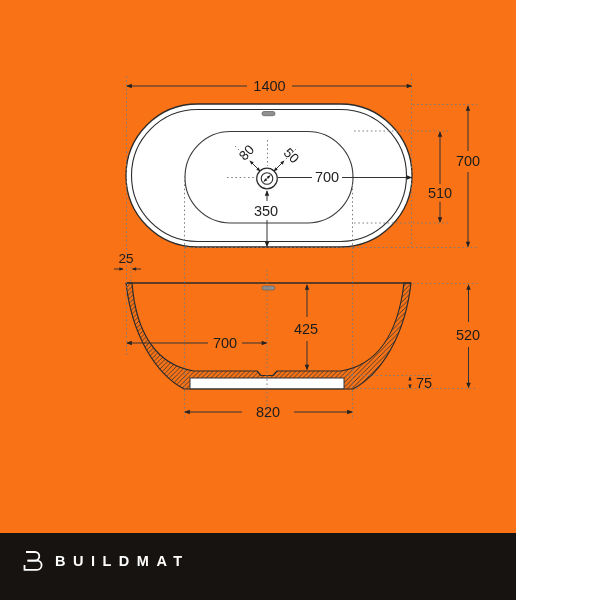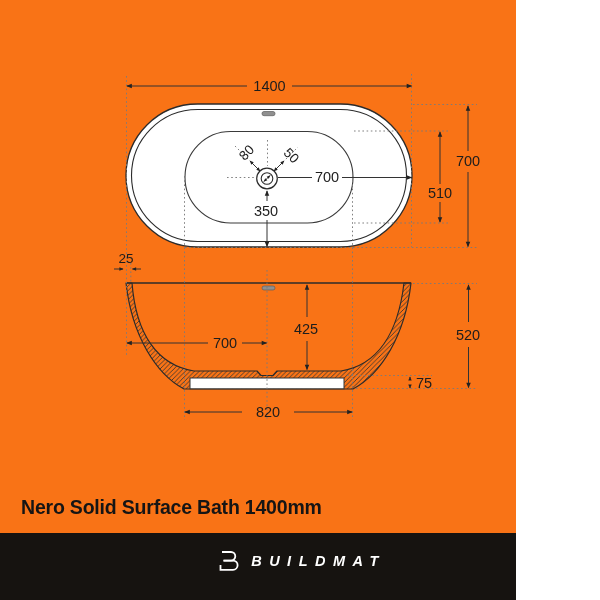--- a/index.html
+++ b/index.html
@@ -4,22 +4,22 @@
 <style>
   html,body{margin:0;padding:0;background:#fff;}
   .canvas{position:relative;width:516px;height:600px;background:#f97316;overflow:hidden;
           font-family:"Liberation Sans",sans-serif;}
   .drawing{position:absolute;left:0;top:0;}
   .dim-text{font-family:"Liberation Sans",sans-serif;font-size:14.5px;fill:#1d1d1d;}
   .dim-text-small{font-family:"Liberation Sans",sans-serif;font-size:13.5px;fill:#1d1d1d;}
   .page-title{position:absolute;left:21px;top:496px;font-size:19.5px;font-weight:bold;
               color:#151515;letter-spacing:-0.2px;}
   .footer{position:absolute;left:0;top:533px;width:600px;height:67px;background:#161310;
-          display:flex;align-items:center;justify-content:center;
-          padding:0 18px 13px 22px;box-sizing:border-box;font-style:italic;}
+          display:flex;align-items:center;justify-content:space-between;
+          padding:0 18px 13px 22px;box-sizing:border-box;}
   .brand-left{display:flex;align-items:center;}
   .buildmat-label{color:#ffffff;font-weight:bold;font-size:14.5px;letter-spacing:7.5px;
                   margin-left:10px;margin-top:1px;}
   .fienza-wrap{display:flex;align-items:flex-start;}
   .fienza-label{color:#ffffff;font-size:30px;letter-spacing:-1px;line-height:1;}
   .fienza-mark{color:#ffffff;font-size:7px;margin-top:2px;margin-left:1px;}
 </style>
 </head>
 <body>
 
@@ -119,21 +119,20 @@
     <text class="dim-text-small" x="291" y="160" text-anchor="middle" transform="rotate(45 291 156)">50</text>
 
     <text class="dim-text-small" x="126" y="263" text-anchor="middle">25</text>
     <text class="dim-text" x="225" y="347.5" text-anchor="middle">700</text>
     <text class="dim-text" x="306" y="334" text-anchor="middle">425</text>
     <text class="dim-text" x="468" y="339.5" text-anchor="middle">520</text>
     <text class="dim-text" x="416" y="387.5" text-anchor="start">75</text>
     <text class="dim-text" x="268" y="416.5" text-anchor="middle">820</text>
   </svg>
 
-  <div class="page-title">Nero Solid Surface Bath 1400mm</div>
 
   <div class="footer" style="background: rgb(22, 19, 16);">
     <div class="brand-left">
       <svg width="23" height="23" viewBox="0 0 23 23">
         <path d="M4,3 L13,3 A4.3,4.3 0 0 1 13,11.6 L5.5,11.6" fill="none" stroke="#fff" stroke-width="1.8"></path>
         <path d="M5.5,11.6 L15,11.6 A4.6,4.6 0 0 1 15,20.8 L2.5,20.8 L2.5,16" fill="none" stroke="#fff" stroke-width="1.8"></path>
       </svg>
       <span class="buildmat-label">BUILDMAT</span>
     </div>
   </div>

